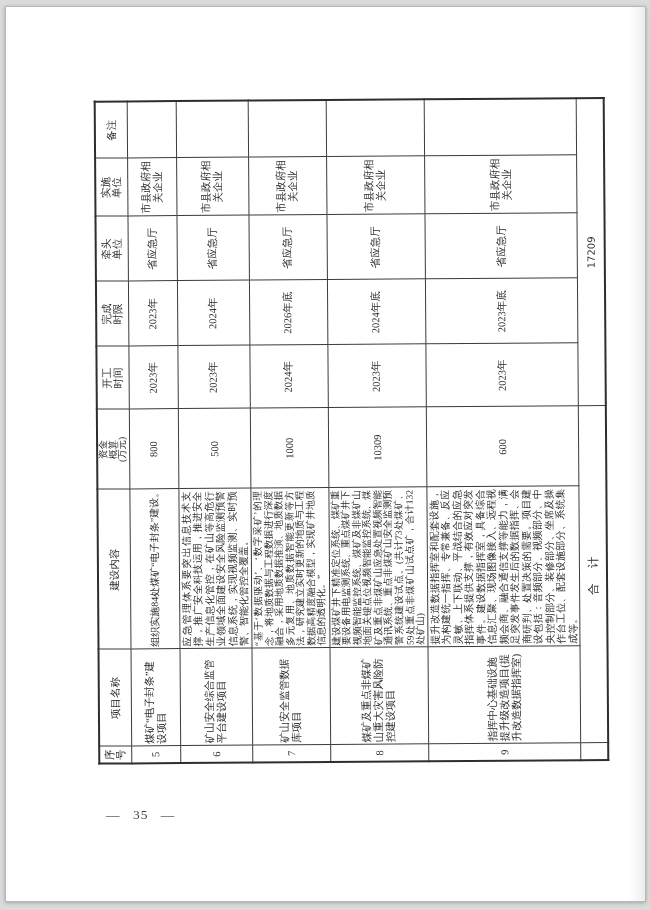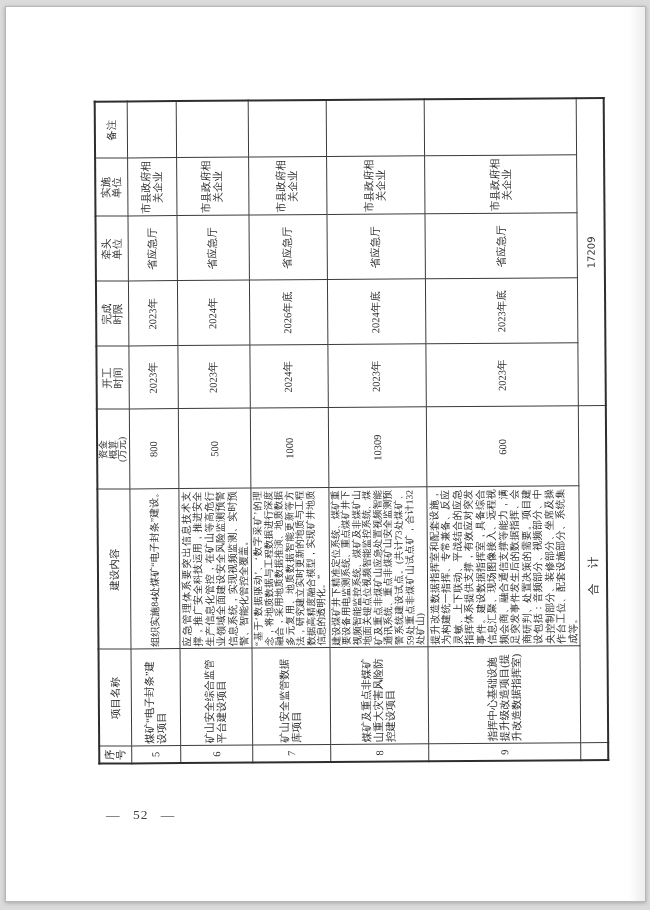--- a/index.html
+++ b/index.html
@@ -163,14 +163,14 @@
           <tr style="height:27px">
             <td class="c-no"></td>
             <td class="c-total-label" colspan="3">合　计</td>
             <td class="c-total-num" colspan="5">17209</td>
           </tr>
         </tbody>
       </table>
     </div>
   </div>
 
-  <div class="page-number">— 52 —</div>
+  <div class="page-number">— 35 —</div>
 </div>
 
 </body></html>

